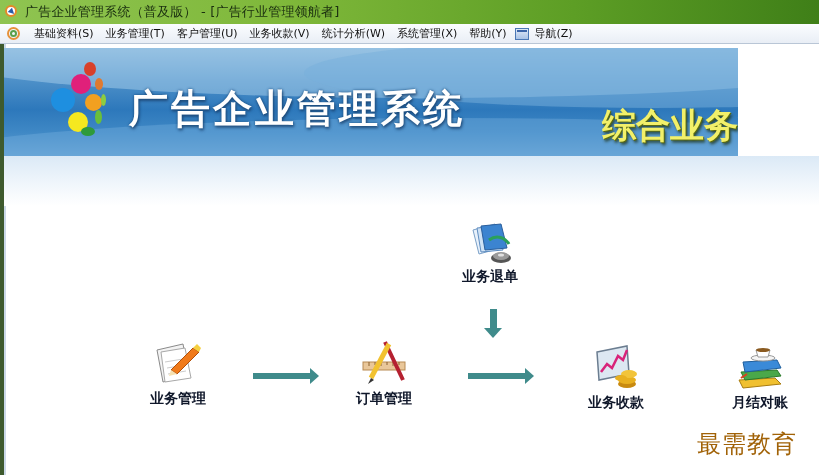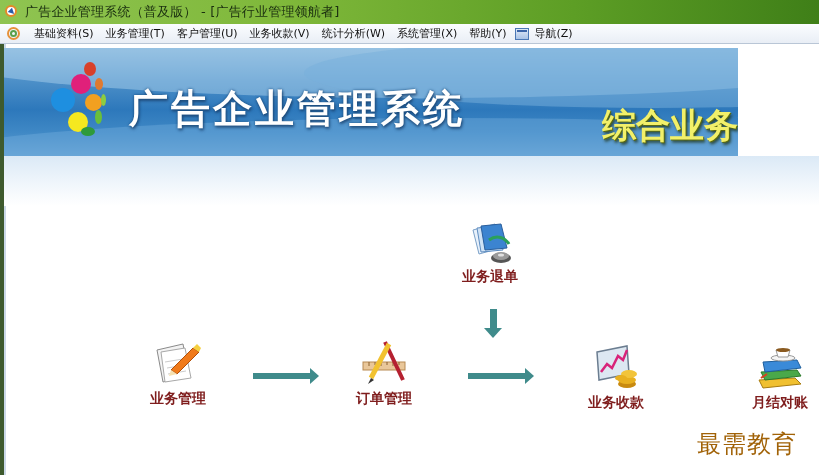--- a/index.html
+++ b/index.html
@@ -62,21 +62,21 @@
     text-shadow:1px 1px 0 #5a6a10, 2px 3px 3px rgba(30,50,20,0.8);
   }
   .under-banner {
     position:absolute; left:4px; top:156px; width:815px; height:50px;
     background:linear-gradient(180deg,#dbe9f6 0%,#eef5fb 50%,#ffffff 100%);
   }
   .left-border { position:absolute; left:0; top:44px; width:4px; height:431px; background:#3e5a2e; }
   .left-border-inner { position:absolute; left:4px; top:44px; width:2px; height:431px; background:#cbd9e8; }
 
   .node { position:absolute; display:flex; flex-direction:column; align-items:center; cursor:pointer; }
-  .node-label { font-size:14px; font-weight:bold; color:#7f1d1d; margin-top:4px; white-space:nowrap; }
+  .node-label { font-size:14px; font-weight:bold; color:#0f172a; margin-top:4px; white-space:nowrap; }
   .icon-box { position:relative; width:50px; height:46px; }
 
   .arrow-h { position:absolute; height:6px; background:#3f8b8b; }
   .arrow-h::after { content:""; position:absolute; right:-8px; top:-5px; width:0; height:0;
     border-left:9px solid #3f8b8b; border-top:8px solid transparent; border-bottom:8px solid transparent; }
   .arrow-v { position:absolute; width:7px; background:#3f8b8b; }
   .arrow-v::after { content:""; position:absolute; left:-6px; bottom:-9px; width:0; height:0;
     border-top:10px solid #3f8b8b; border-left:9px solid transparent; border-right:9px solid transparent; }
 
   .watermark { position:absolute; left:697px; top:428px; font-family:"DejaVu Serif","Liberation Serif",serif;
@@ -193,21 +193,21 @@
       <polyline points="10,28 16,20 21,24 27,12 32,16 36,6" fill="none" stroke="#d8247a" stroke-width="2.5"></polyline>
       <ellipse cx="36" cy="40" rx="9" ry="4" fill="#c88a10"></ellipse>
       <ellipse cx="36" cy="36" rx="9" ry="4" fill="#e8b020"></ellipse>
       <ellipse cx="38" cy="30" rx="8" ry="4" fill="#f2c43a"></ellipse>
       <ellipse cx="30" cy="34" rx="6" ry="3" fill="#e8b020"></ellipse>
     </svg>
   </div>
   <span class="node-label">业务收款</span>
 </div>
 
-<div class="node" style="left:752px;top:344px;">
+<div class="node" style="left:732px;top:344px;">
   <div class="icon-box">
     <svg width="50" height="46" viewBox="0 0 50 46">
       <path d="M4 36 L40 34 L46 40 L8 44 Z" fill="#f0c030" stroke="#a87c10"></path>
       <path d="M6 28 L42 26 L46 32 L10 36 Z" fill="#4aa84a" stroke="#2a7a2a"></path>
       <path d="M8 18 L42 16 L46 24 L10 28 Z" fill="#3a8ad8" stroke="#1e5e9c"></path>
       <line x1="12" y1="30" x2="6" y2="34" stroke="#d84020" stroke-width="2"></line>
       <ellipse cx="28" cy="14" rx="12" ry="3" fill="#f5f5f5" stroke="#999"></ellipse>
       <path d="M21 6 L35 6 L33 13 L23 13 Z" fill="#ffffff" stroke="#999"></path>
       <ellipse cx="28" cy="6" rx="7" ry="2" fill="#8a5a20"></ellipse>
     </svg>

